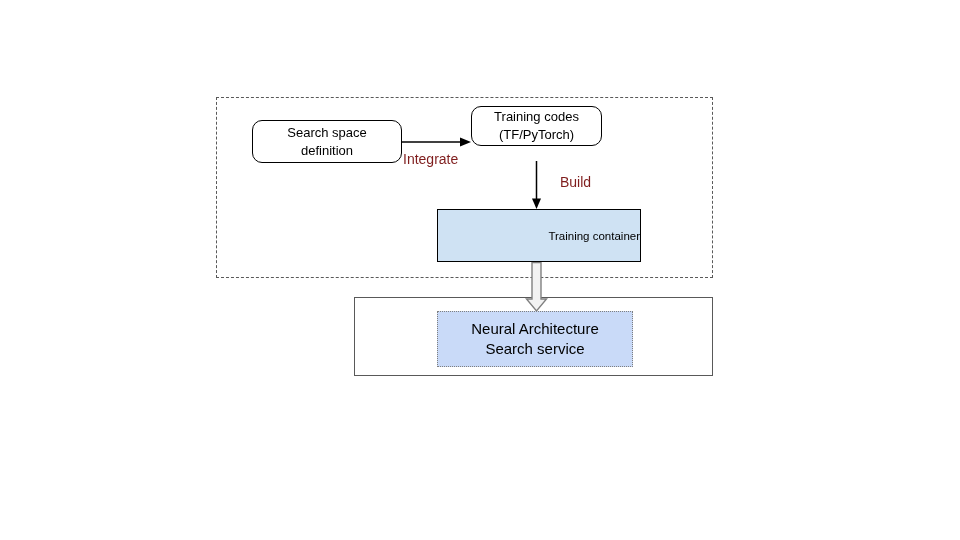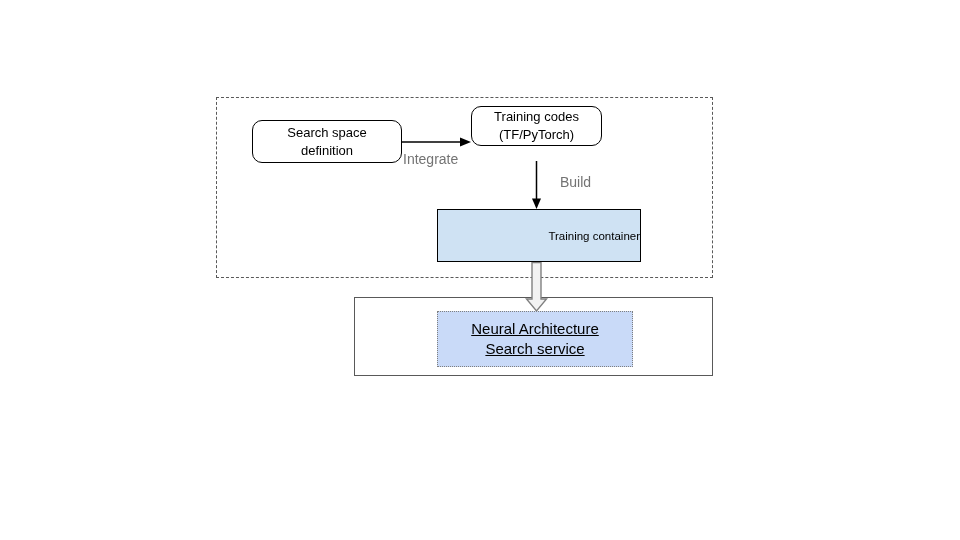--- a/index.html
+++ b/index.html
@@ -68,27 +68,26 @@
     font-size: 11.5px;
   }
   .node-nas {
     left: 437px; top: 311px;
     width: 196px; height: 56px;
     border: 1.3px dotted #7f7f7f;
     background: #c9daf8;
     font-size: 15px;
     line-height: 1.35;
     padding: 0 8px;
-    text-decoration: underline;
   }
   
   .edge-label {
     position: absolute;
     font-size: 14px;
-    color: #737373;
+    color: #7f1d1d;
     white-space: nowrap;
   }
   .label-integrate { left: 403px; top: 151px; }
   .label-build    { left: 560px; top: 174px; }
   .group-label {
     position: absolute;
     left: 354px; top: 381px;
     width: 359px;
     text-align: center;
     font-size: 15px;

